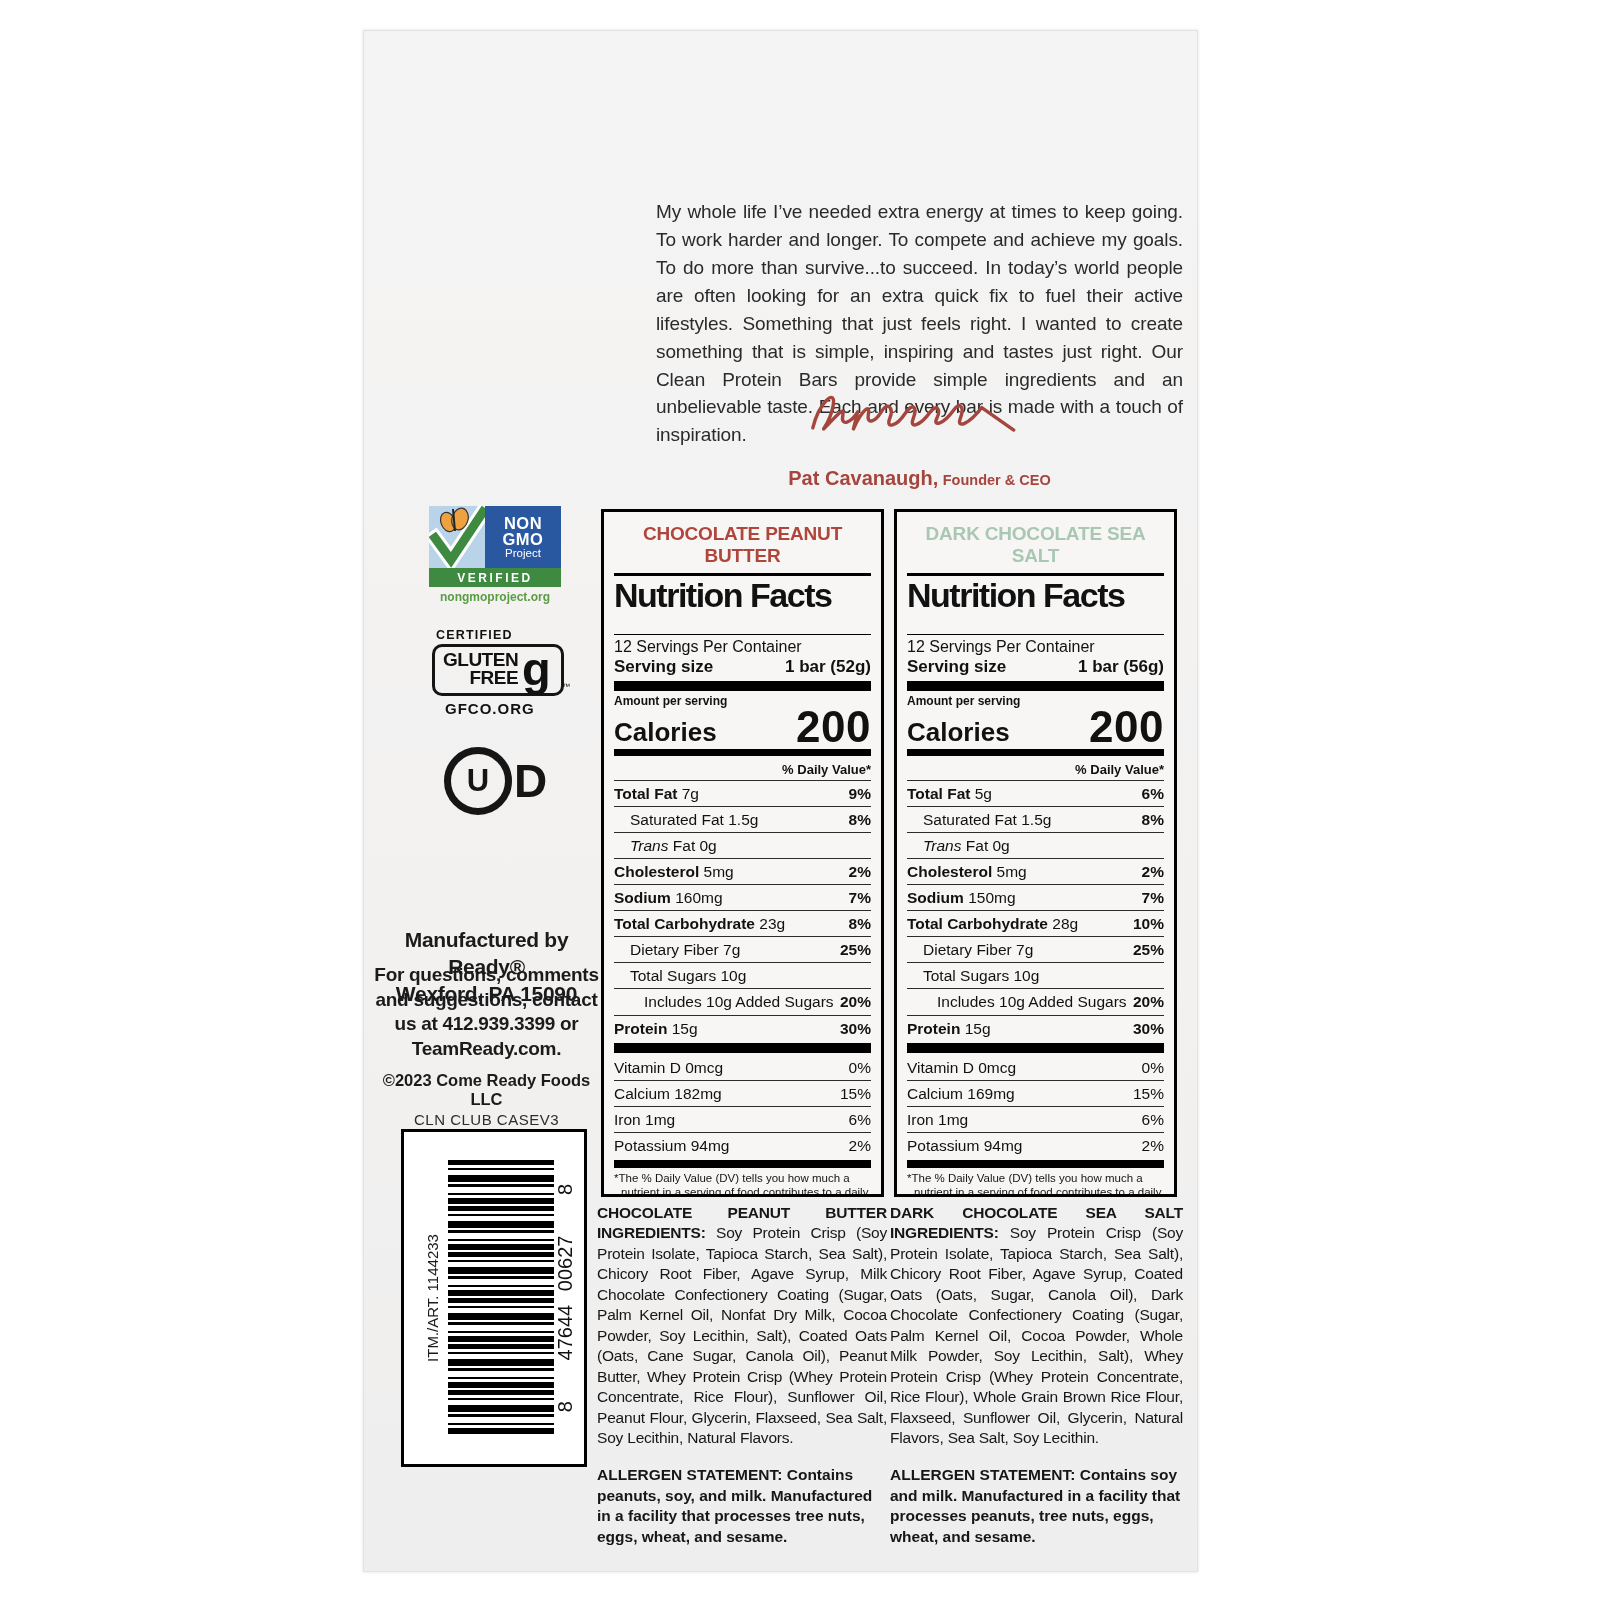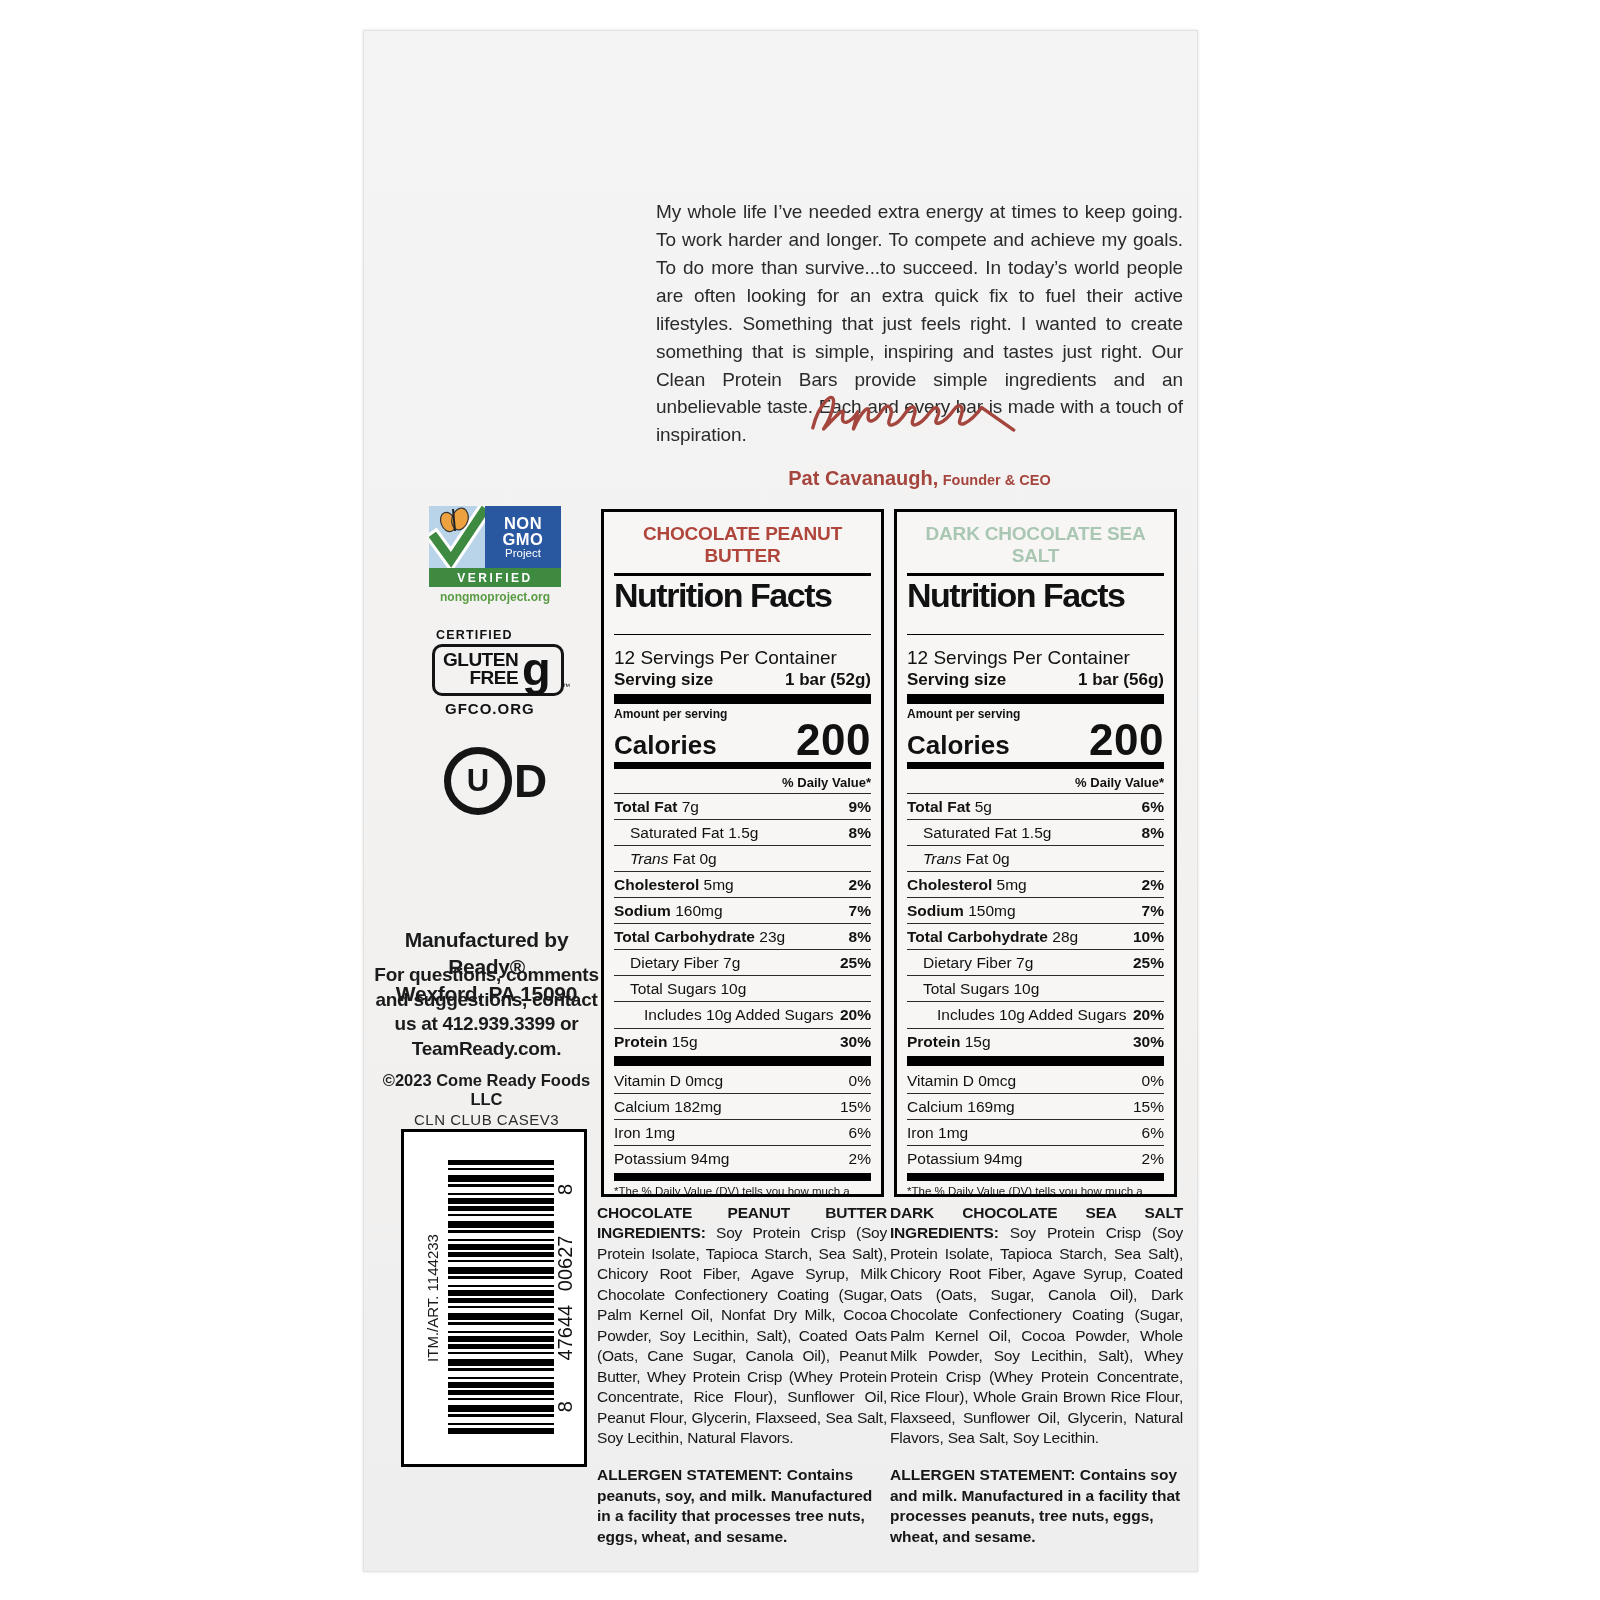--- a/index.html
+++ b/index.html
@@ -63,21 +63,21 @@
     transform:translate(-50%,-50%) rotate(-90deg);font-size:20px;color:#111;white-space:pre;
     word-spacing:8px;}
   
   .panel{position:absolute;top:478px;width:283px;height:688px;border:3px solid #000;
     background:#f7f6f5;padding:6px 10px;box-sizing:border-box;overflow:hidden;}
   .p0{left:237px;} .p1{left:530px;}
   .flavor{margin:0;text-align:center;font-size:19px;font-weight:bold;letter-spacing:-0.2px;
     padding:5px 0 6px;border-bottom:3.5px solid #000;}
   .nf{margin:2px 0 0;font-size:34px;font-weight:bold;letter-spacing:-1.5px;line-height:1.05;
     border-bottom:1px solid #000;padding-bottom:20px;}
-  .servings{margin:12px 0 0;font-size:19px;}
+  .servings{margin:3px 0 0;font-size:16px;}
   .srow{display:flex;justify-content:space-between;font-size:17px;margin:1px 0 4px;}
   .b{font-weight:bold;}
   .bar{height:10px;background:#000;margin:2px 0;}
   .bar.thin{height:7px;} .bar.mid{height:8px;}
   .amt{margin:3px 0 0;font-size:12px;}
   .calrow{display:flex;justify-content:space-between;align-items:flex-end;margin:0 0 4px;}
   .cal-l{font-size:26px;font-weight:bold;line-height:1;}
   .cal-v{font-size:44px;font-weight:bold;line-height:0.85;letter-spacing:0.5px;}
   .dvh{margin:0;text-align:right;font-size:13px;padding:4px 0 3px;}
   .nrow{display:flex;justify-content:space-between;border-top:1px solid #2b2b2b;

